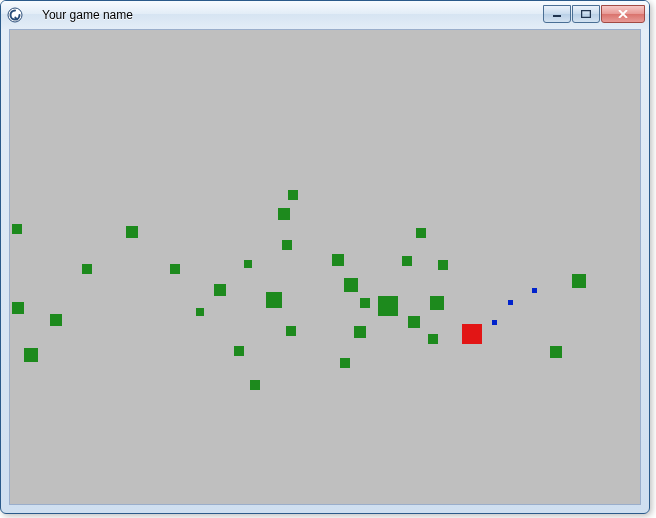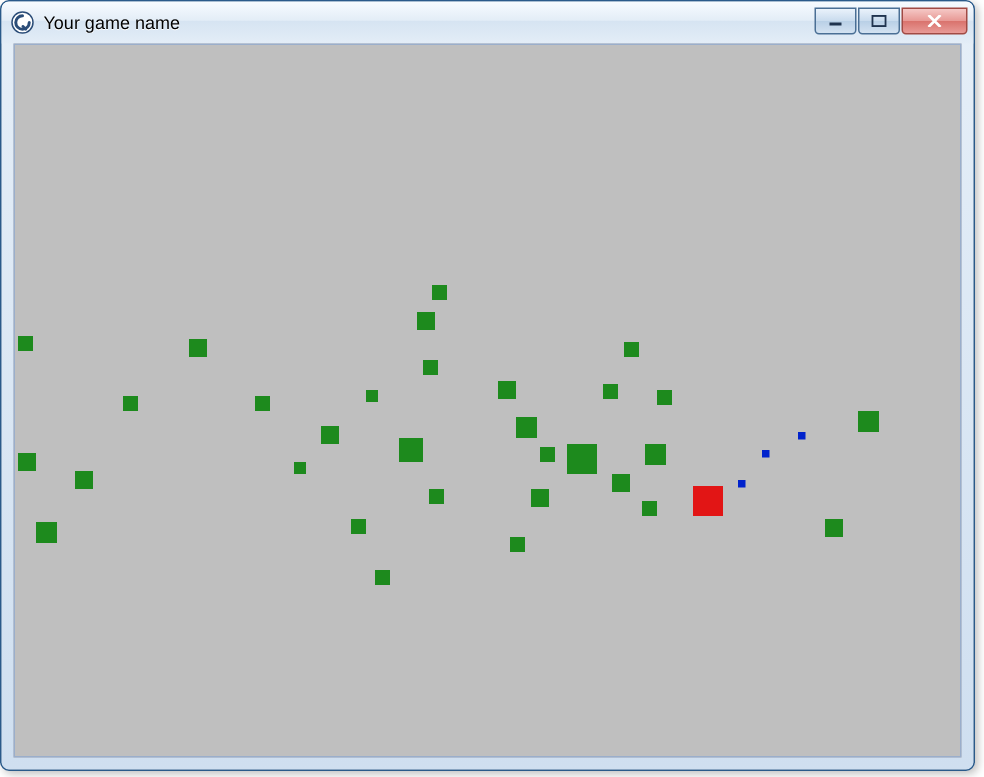--- a/index.html
+++ b/index.html
@@ -40,21 +40,21 @@
   .titlebar .app-icon {
     width: 16px;
     height: 16px;
     margin-left: 6px;
     flex: 0 0 auto;
     display: flex;
     align-items: center;
     justify-content: center;
   }
   .titlebar .title {
-    margin-left: 6px;
+    margin-left: 19px;
     color: #000;
     text-shadow: 0 1px 0 #fff;
     flex: 1 1 auto;
     white-space: nowrap;
     overflow: hidden;
   }
   .win-buttons {
     display: flex;
     align-items: flex-start;
     height: 20px;

